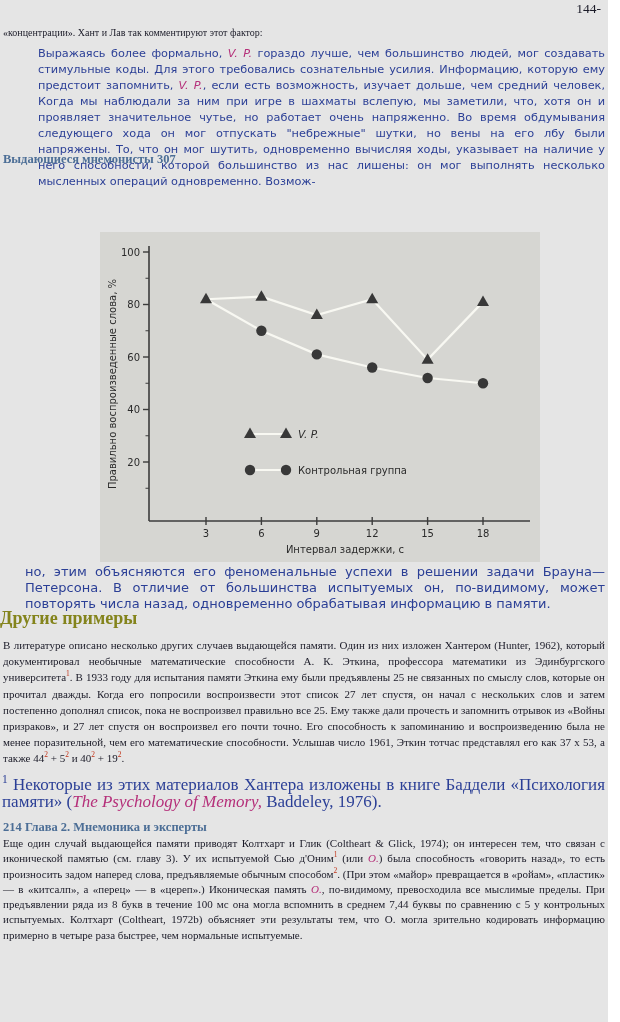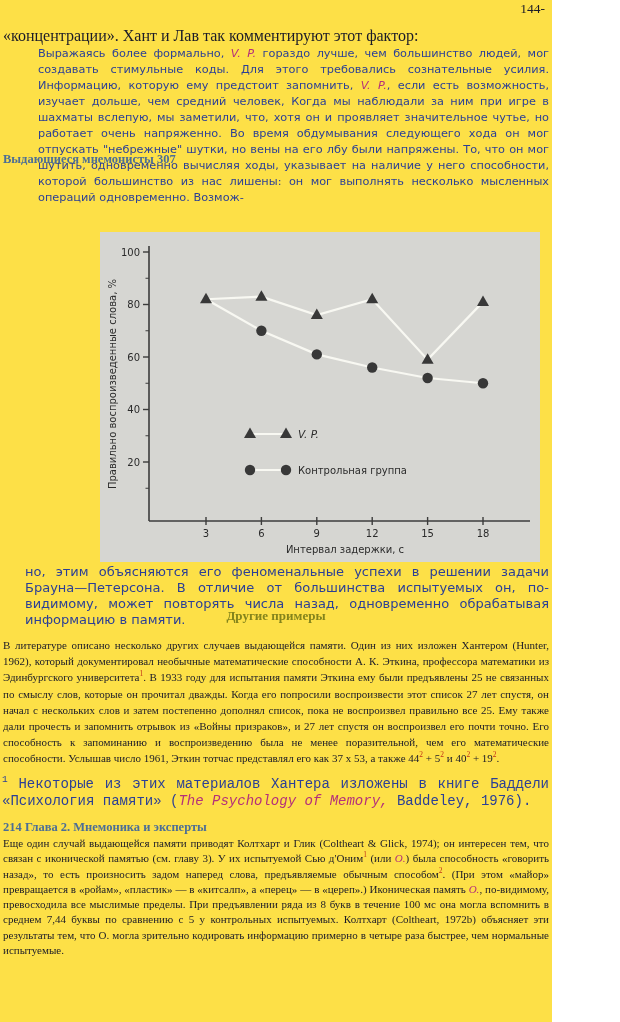--- a/index.html
+++ b/index.html
@@ -1,40 +1,40 @@
 <!DOCTYPE html>
 <html><head>
 <meta charset="utf-8">
 <style>
   html,body{margin:0;padding:0;background:#ffffff;}
-  .page{position:relative;width:552px;height:1022px;background:#fde047;overflow:hidden;
+  .page{position:relative;width:608px;height:1022px;background:#e5e5e5;overflow:hidden;
         font-family:"Liberation Serif",serif;color:#1b1b28;}
   .pg-top{position:absolute;top:1px;right:7px;font-size:13.5px;}
-  .intro{position:absolute;top:27px;left:3px;right:3px;font-size:16px;}
+  .intro{position:absolute;top:27px;left:3px;right:3px;font-size:10px;}
   .quote{position:absolute;top:46px;left:38px;right:3px;
          font-family:"DejaVu Sans",sans-serif;font-size:11.3px;line-height:16px;
          color:#2b3f96;text-align:justify;}
   .quote2{position:absolute;top:564px;left:25px;right:3px;
          font-family:"DejaVu Sans",sans-serif;font-size:13px;line-height:16px;
          color:#2b3f96;text-align:justify;}
   .runhead{position:absolute;left:3px;font-weight:bold;color:#4c6e96;font-size:12.5px;}
   .rh1{top:152px}
   .rh2{top:820px}
   .caption{position:absolute;top:186px;left:28px;right:28px;text-align:center;
            font-weight:bold;font-size:13.8px;color:#16338c;line-height:19px;}
   .figure{position:absolute;top:232px;left:100px;width:440px;height:330px;}
   .figure svg{display:block;}
-  .h-olive{position:absolute;top:608px;left:0;right:0;margin:0;text-align:center;
-           font-size:13px;font-weight:bold;color:#84841c;font-family:"Liberation Serif",serif;}
+  .h-olive{position:absolute;top:608px;left:0;right:0;margin:0;
+           font-size:18px;font-weight:bold;color:#84841c;font-family:"Liberation Serif",serif;}
   .para{position:absolute;left:3px;right:3px;text-align:justify;font-size:11px;line-height:16.2px;}
   .p1{top:637px}
   .p2{top:836px;line-height:15.3px}
   .p3{top:953px;line-height:15.5px}
   .footnote{position:absolute;top:776px;left:2px;right:3px;
-            font-family:Liberation Mono, monospace;font-size:14px;line-height:17px;
+            font-family:Liberation Serif, serif;font-size:17px;line-height:17px;
             color:#2b3f96;text-align:justify;}
   sup{font-size:0.68em;line-height:0;}
   .sup-red{color:#c23318;}
   .sup-blue{color:#2b3f96;}
   .magenta{color:#b5307a;font-style:italic;}
   .footer{position:absolute;top:999px;left:0;right:0;height:20px;
           font-family:"DejaVu Sans",sans-serif;font-size:12px;color:#2e2e2e;}
   .footer .cite{margin-left:70px;border-bottom:1px dotted #a0a0a0;padding-bottom:1px;}
   .footer .pnum{position:absolute;right:7px;top:0;
                 font-family:"Liberation Serif",serif;font-size:13.5px;color:#141414;}

